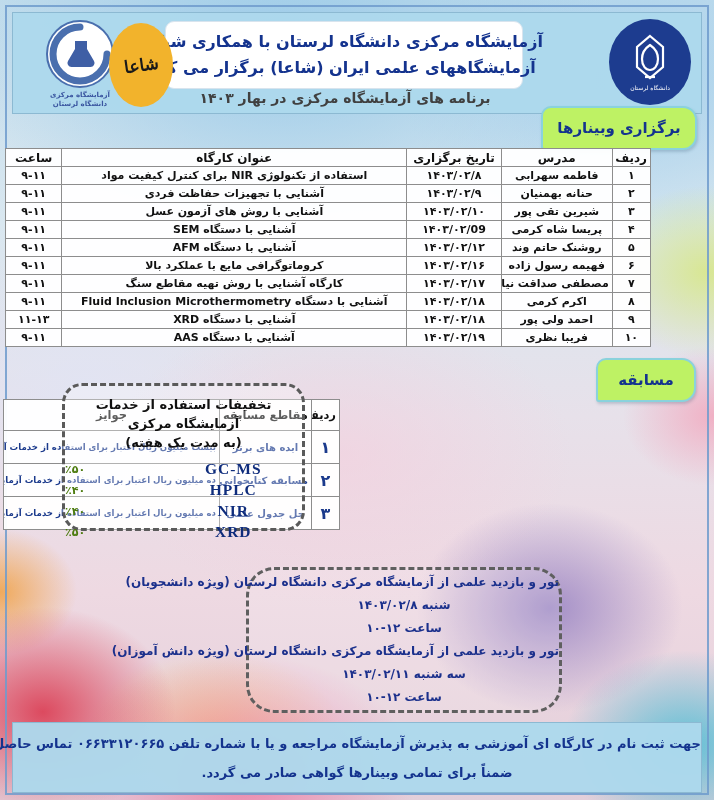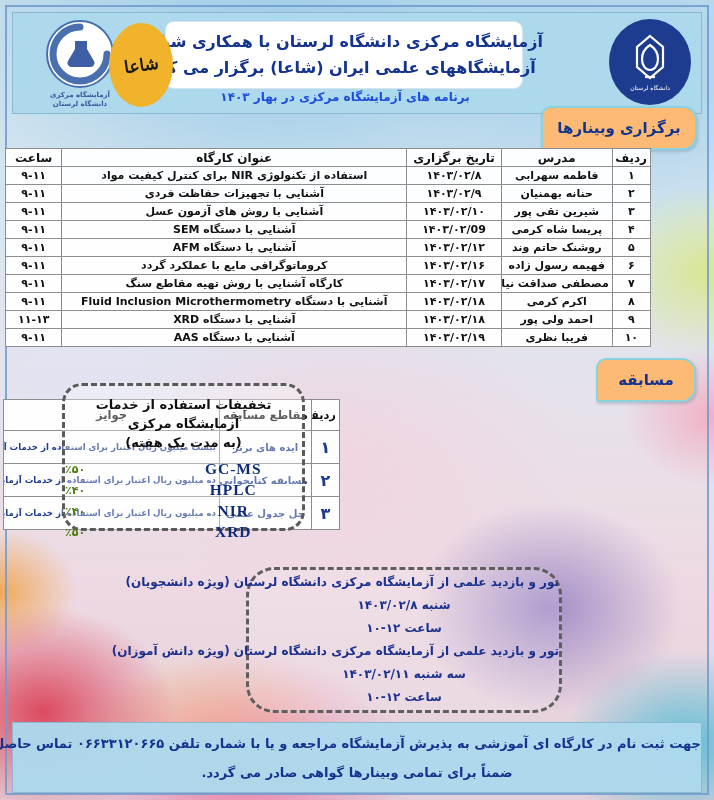--- a/index.html
+++ b/index.html
@@ -32,37 +32,37 @@
   .band{position:absolute;left:12px;right:12px;background:rgba(173,216,236,.96);border:1px solid #8cb9d2;}
   .header{top:12px;height:100px;}
   .title-box{
     position:absolute;right:178px;top:8px;width:356px;height:66px;background:#fff;
     border-radius:9px;border:1px solid #d8e4ee;display:flex;flex-direction:column;
     justify-content:center;align-items:center;
   }
   .title-box div{color:#14338e;font-weight:bold;font-size:16px;line-height:1.6;white-space:nowrap;}
   .subtitle{
     position:absolute;right:178px;top:77px;width:356px;text-align:center;
-    color:#1d4ed8;font-weight:bold;font-size:12px;
+    color:#404040;font-weight:bold;font-size:14px;
   }
   .uni-logo{position:absolute;right:8px;top:5px;width:86px;height:88px;display:flex;align-items:center;justify-content:center;}
   .uni-circle{width:82px;height:86px;border-radius:50%;background:#1d3c8f;display:flex;flex-direction:column;align-items:center;justify-content:center;}
   .uni-circle svg{display:block;}
   .uni-caption{color:#fff;font-size:6px;margin-top:1px;}
   .lab-logo{position:absolute;left:25px;top:6px;width:84px;height:92px;text-align:center;}
   .lab-caption{color:#3a55a0;font-size:7px;font-weight:bold;line-height:1.25;margin-top:-2px;}
   .shaa-logo{
     position:absolute;left:96px;top:10px;width:64px;height:84px;border-radius:50%;
     background:#f2b32c;display:flex;align-items:center;justify-content:center;
   }
   .shaa-text{color:#1a1a1a;font-weight:bold;font-size:17px;transform:rotate(-8deg);font-family:"DejaVu Serif","Liberation Serif",serif;}
 
   
   .tab{
-    position:absolute;background:#fdba74;border:2px solid #8ad2dc;border-radius:10px 14px 14px 3px;
+    position:absolute;background:#bef264;border:2px solid #8ad2dc;border-radius:10px 14px 14px 3px;
     color:#14338e;font-weight:bold;font-size:15px;display:flex;align-items:center;justify-content:center;
     box-shadow:1px 2px 3px rgba(60,90,120,.25);
   }
   .tab-webinars{right:17px;top:106px;width:152px;height:40px;}
   .tab-competition{right:18px;top:358px;width:96px;height:40px;}
 
   
   table{border-collapse:collapse;background:rgba(255,255,255,.96);}
   th,td{border:1px solid #8d8d8d;padding:0 3px;font-weight:bold;color:#111;text-align:center;overflow:hidden;white-space:nowrap;}
   .webinar-table{position:absolute;right:6px;left:6px;top:148px;}
@@ -200,21 +200,21 @@
           <td class="cell-rownum">۵</td>
           <td class="cell-instructor">روشنک حاتم وند</td>
           <td class="cell-date ltr">۱۴۰۳/۰۲/۱۲</td>
           <td class="cell-title">آشنایی با دستگاه AFM</td>
           <td class="cell-time ltr">۹-۱۱</td>
         </tr>
         <tr>
           <td class="cell-rownum">۶</td>
           <td class="cell-instructor">فهیمه رسول زاده</td>
           <td class="cell-date ltr">۱۴۰۳/۰۲/۱۶</td>
-          <td class="cell-title">کروماتوگرافی مایع با عملکرد گردد</td>
+          <td class="cell-title">کروماتوگرافی مایع با عملکرد بالا</td>
           <td class="cell-time ltr">۹-۱۱</td>
         </tr>
         <tr>
           <td class="cell-rownum">۷</td>
           <td class="cell-instructor">مصطفی صداقت نیا</td>
           <td class="cell-date ltr">۱۴۰۳/۰۲/۱۷</td>
           <td class="cell-title">کارگاه آشنایی با روش تهیه مقاطع سنگ</td>
           <td class="cell-time ltr">۹-۱۱</td>
         </tr>
         <tr>

